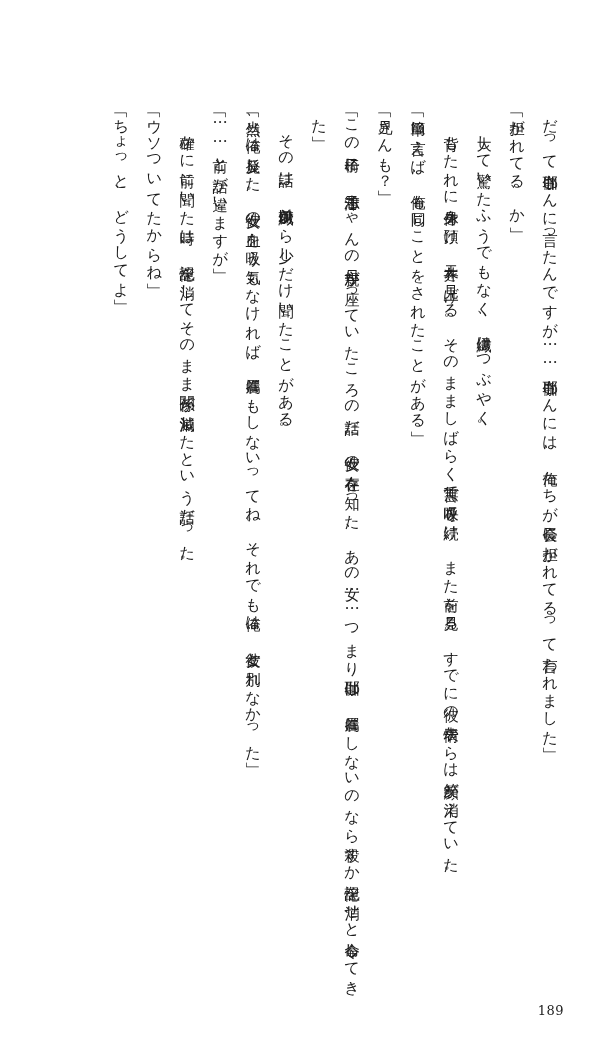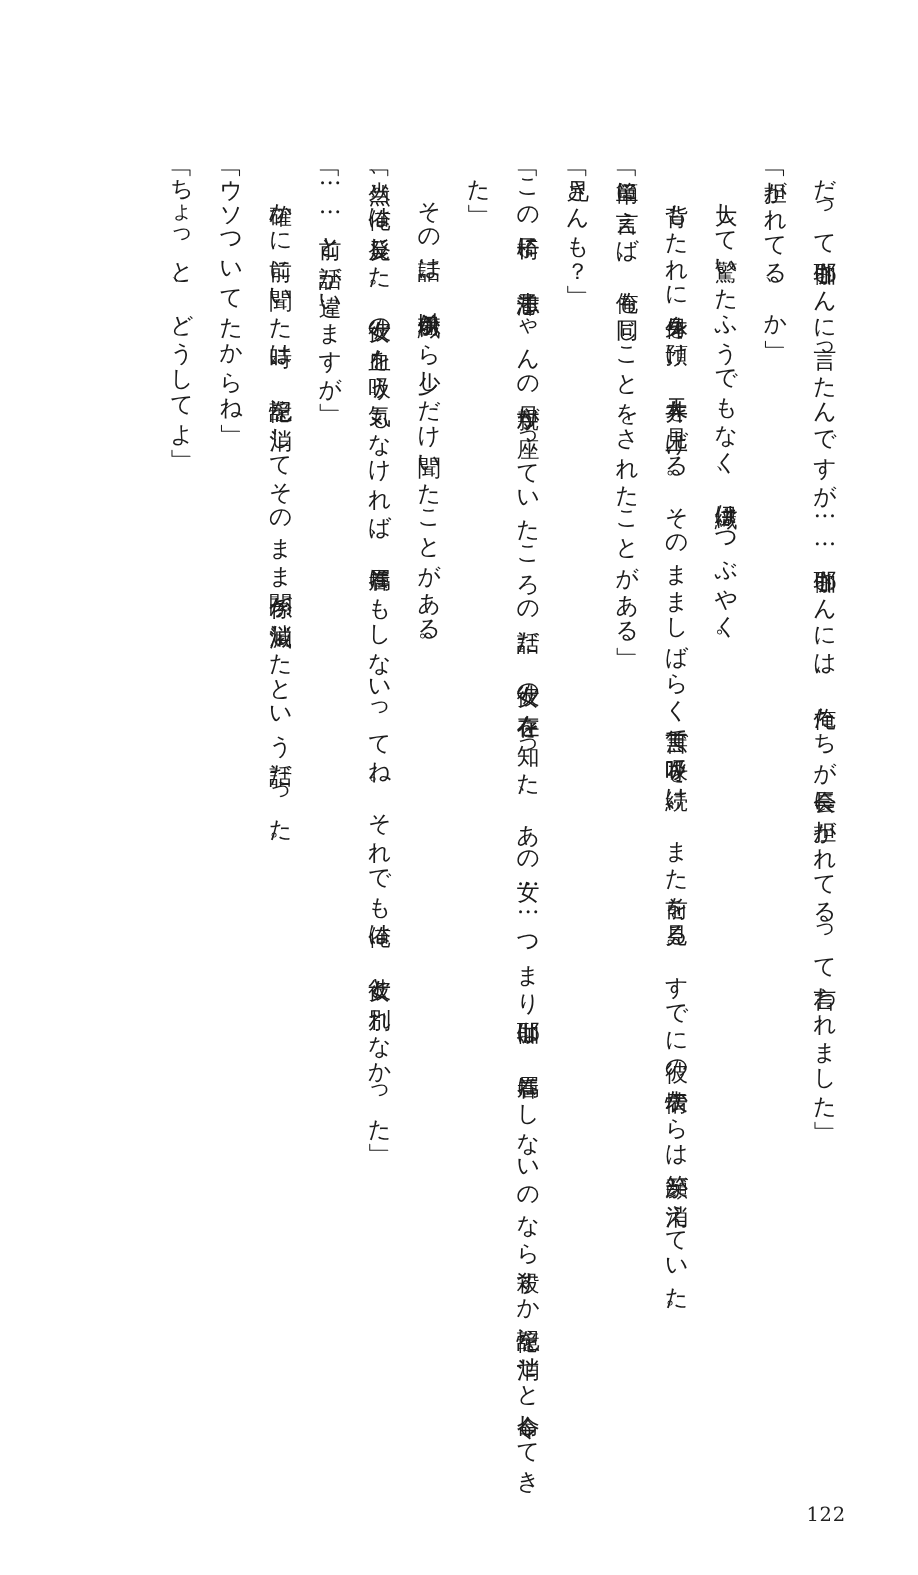--- a/index.html
+++ b/index.html
@@ -69,15 +69,15 @@
     <p>「兄さんも？」</p>
     <p>「この椅子に、志津子ちゃんの母親が座っていたころの話だ。彼女の存在を知った、あの女……つまり伽耶は、眷属にしないのなら殺すか記憶を消せと命令してきた」</p>
     <p>　その話は、以前伊織から少しだけ聞いたことがある。</p>
     <p>「当然、俺は反発した。彼女の血を吸う気もなければ、眷属にもしないってね。それでも俺は、彼女と別れなかった」</p>
     <p>「……前と話が違いますが」</p>
     <p>　確かに前に聞いた時は、記憶を消してそのまま関係が消滅したという話だった。</p>
     <p>「ウソついてたからね」</p>
     <p>「ちょっと、どうしてよ」</p>
   </div>
 
-  <div class="page-number">122</div>
+  <div class="page-number">189</div>
 
 </div>
 
 </body></html>

